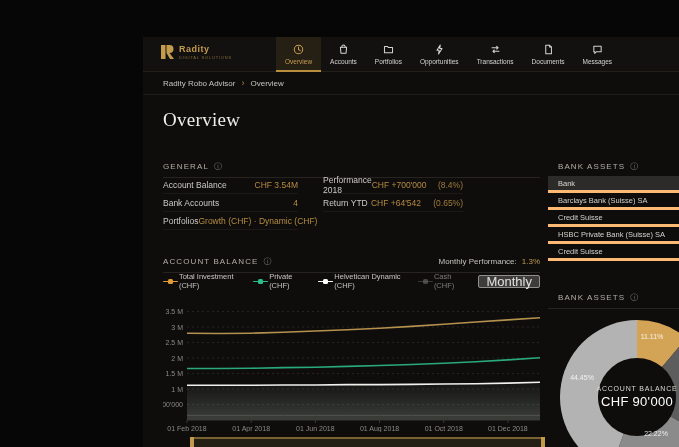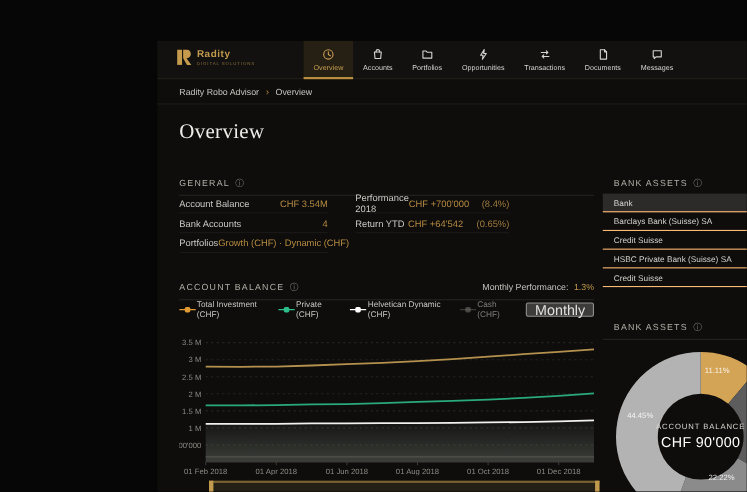--- a/index.html
+++ b/index.html
@@ -78,21 +78,21 @@
   
   .brush { position:absolute; left:47px; top:400px; width:355px; height:12px;
            background:#252015; border-top:2px solid #7a6130; }
   .brush-handle { position:absolute; top:-2px; width:4px; height:12px; background:#c29a4e; }
   .brush-handle.left { left:0; } .brush-handle.right { right:0; }
 
   
   .sb-head1 { position:absolute; left:405px; top:124px; width:131px; padding-left:10px; }
   .bank-list { position:absolute; left:405px; top:139px; width:131px; }
   .bank-row { height:17px; display:flex; align-items:center; padding-left:10px;
-              font-size:7.5px; color:#d5d2cd; border-bottom:1px solid #fdba74;
+              font-size:7.5px; color:#d5d2cd; border-bottom:3px solid #fdba74;
               cursor:pointer; white-space:nowrap; }
   .bank-row.header { background:#2c2b29; color:#d9d7d3; }
   .sb-head2 { position:absolute; left:405px; top:255px; width:131px; padding-left:10px; }
   #donut { position:absolute; left:405px; top:272px; }
   .donut-center { position:absolute; left:494px; top:360px; transform:translate(-50%,-50%);
                   width:95px; text-align:center; }
   .donut-center .cl { font-size:7px; letter-spacing:.8px; color:#dcd9d4; }
   .donut-center .cv { font-size:13px; color:#ffffff; margin-top:2px; letter-spacing:.3px; }
 </style>
 </head>

